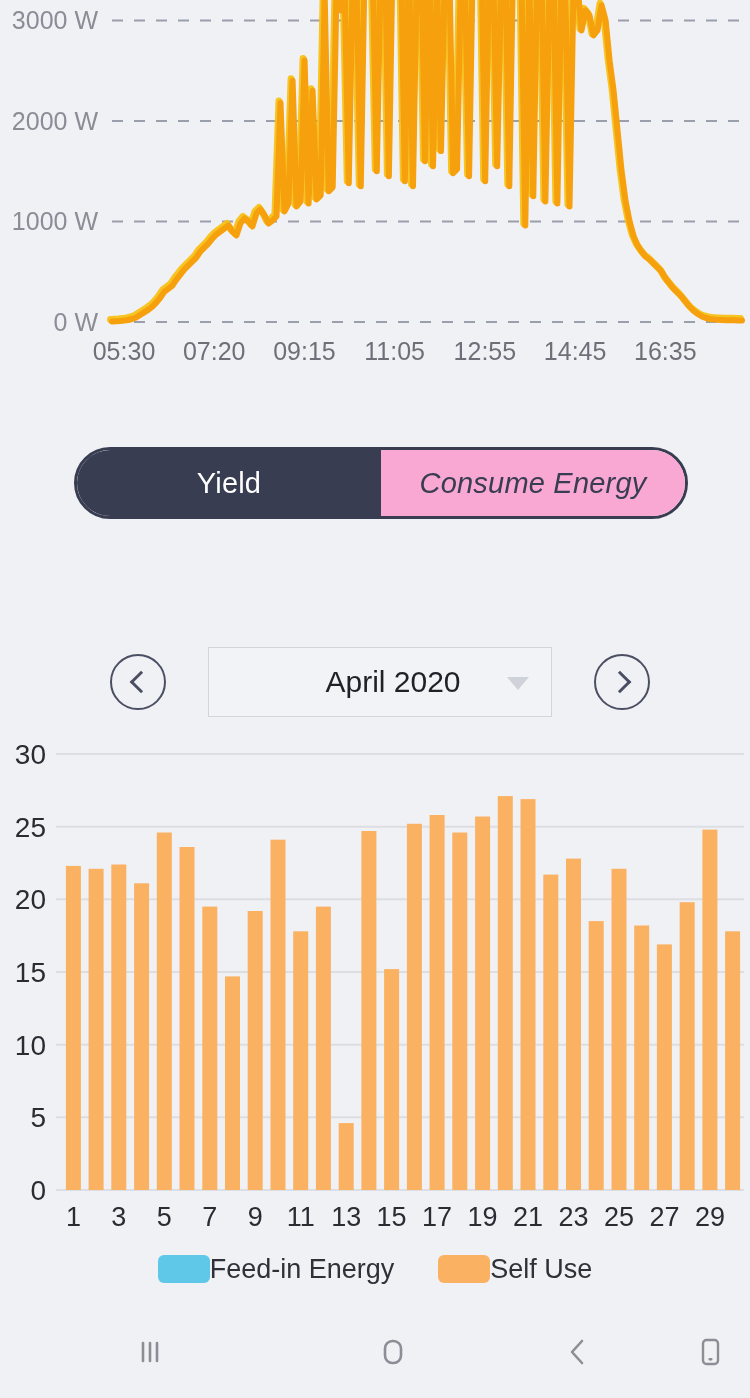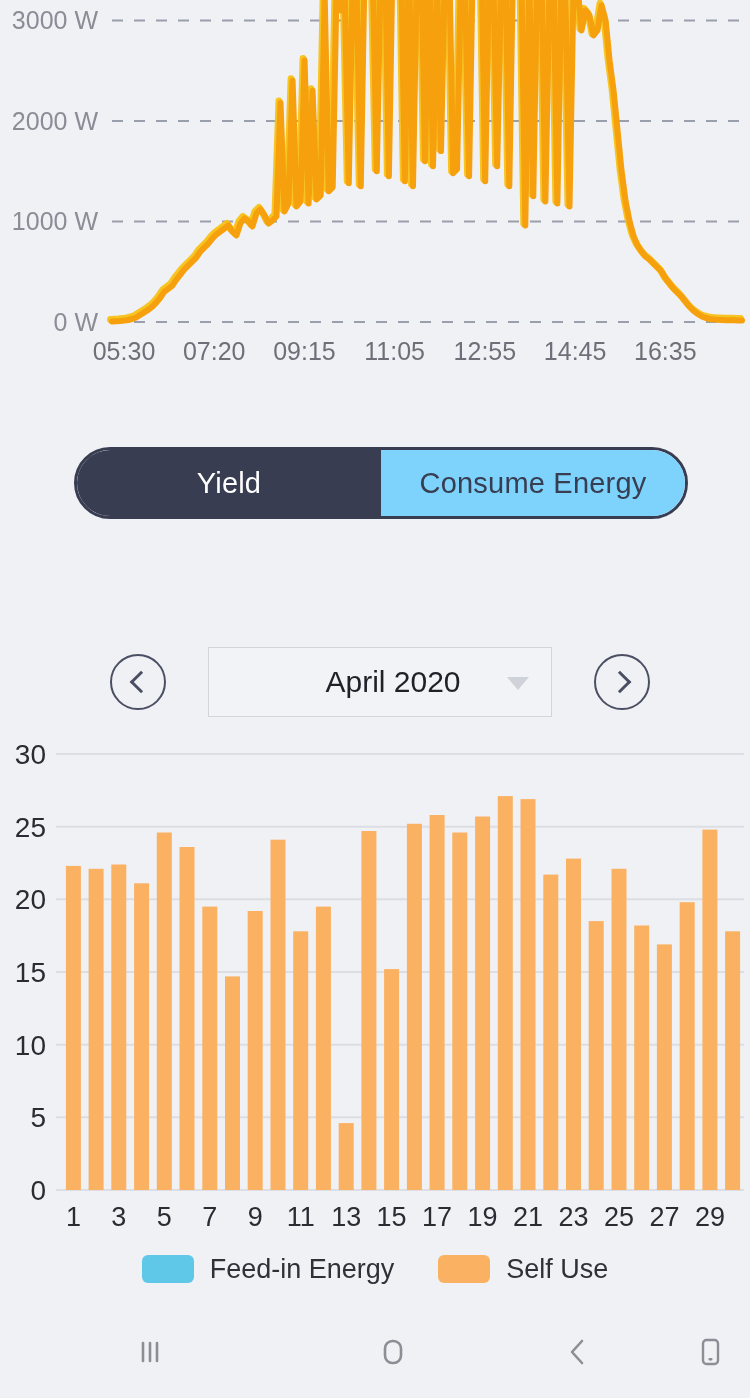--- a/index.html
+++ b/index.html
@@ -21,21 +21,21 @@
   #mode-toggle {
     position: absolute; left: 74px; top: 447px; width: 614px; height: 72px;
     border: 3px solid #383d51; border-radius: 36px;
     display: flex; overflow: hidden; background: #f7f8fa; text-align: right;
   }
   .seg {
     flex: 0 0 50%; display: flex; align-items: center; justify-content: center;
     font-size: 29px; letter-spacing: .2px;
   }
   .seg.active { background: #383d51; color: #ffffff; }
-  .seg.inactive { background: #7dd3fc; color: #383d51; }
+  .seg.inactive { background: #f9a8d4; color: #383d51; font-style: italic; }
 
   
   #period-radios {
     position: absolute; left: 74px; top: 556px; width: 614px; height: 56px;
     display: flex; align-items: center;
   }
   .radio-item { display: flex; align-items: center; }
   .radio-item.r0 { width: 216px; }
   .radio-item.r1 { width: 182px; }
   .radio-item.r2 { width: 216px; }
@@ -80,21 +80,21 @@
   .bc-xlabel { font-size: 27px; fill: #2a2c33; font-family: "Liberation Sans", sans-serif; text-anchor: middle; }
 
   
   #chart-legend {
     position: absolute; left: 0; top: 1246px; width: 750px; height: 46px;
     display: flex; align-items: center; justify-content: center;
   }
   .leg { display: flex; align-items: center; }
   .leg + .leg { margin-left: 44px; }
   .leg .swatch { width: 52px; height: 28px; border-radius: 6px; flex: 0 0 auto; }
-  .leg .ltext { margin-left: 16px; font-size: 27px; color: #2f3138; white-space: nowrap; }
+  .leg .ltext { margin-left: 0; font-size: 27px; color: #2f3138; white-space: nowrap; }
 
   
   #nav-bar {
     position: absolute; left: 0; top: 1305px; width: 750px; height: 93px;
     background: #f0f1f5; display: flex; align-items: center;
   }
   .nav-btn { display: flex; align-items: center; justify-content: center; height: 93px; }
   .nav-btn.recents { width: 300px; }
   .nav-btn.home    { width: 185px; }
   .nav-btn.back    { width: 185px; }

